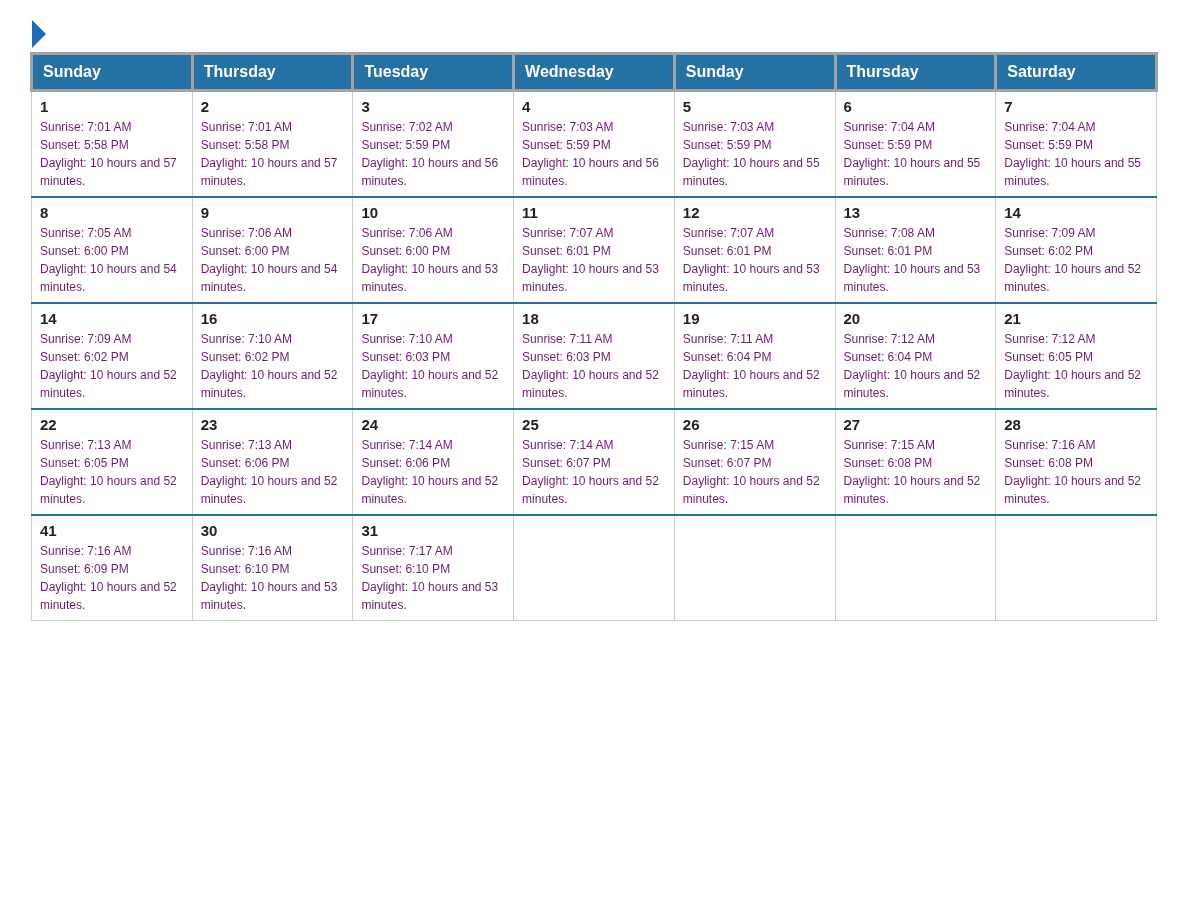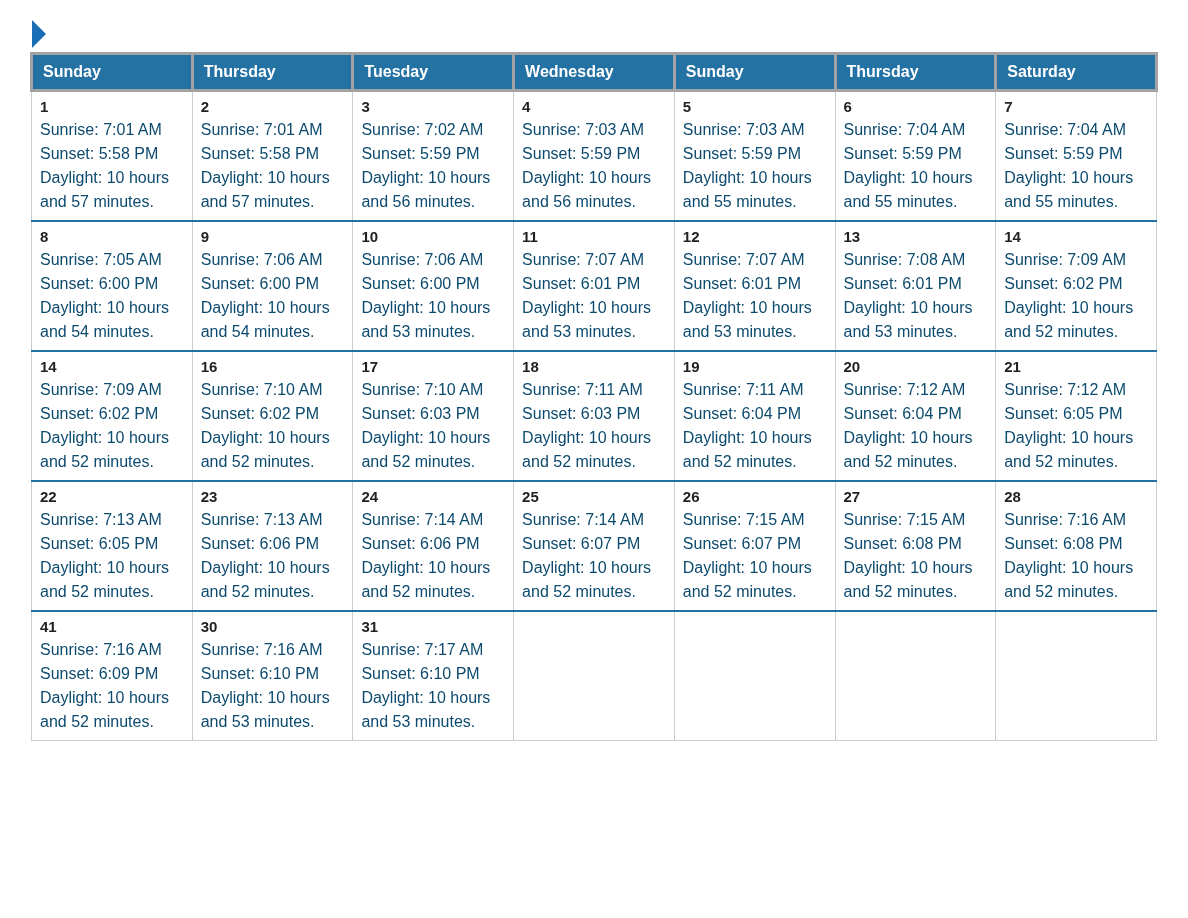--- a/index.html
+++ b/index.html
@@ -75,22 +75,22 @@
       width: 14.28%;
       min-height: 90px;
     }
     .day-number {
       font-size: 15px;
       font-weight: bold;
       color: #222;
       margin-bottom: 3px;
     }
     .day-info {
-      font-size: 16px;
-      color: #0c4a6e;
+      font-size: 12px;
+      color: #701a75;
       line-height: 1.5;
     }
     .empty-cell {
       background: #fff;
     }
     .week-row td {
       border-top: 2px solid #2471a3;
     }
   </style>
 </head>

